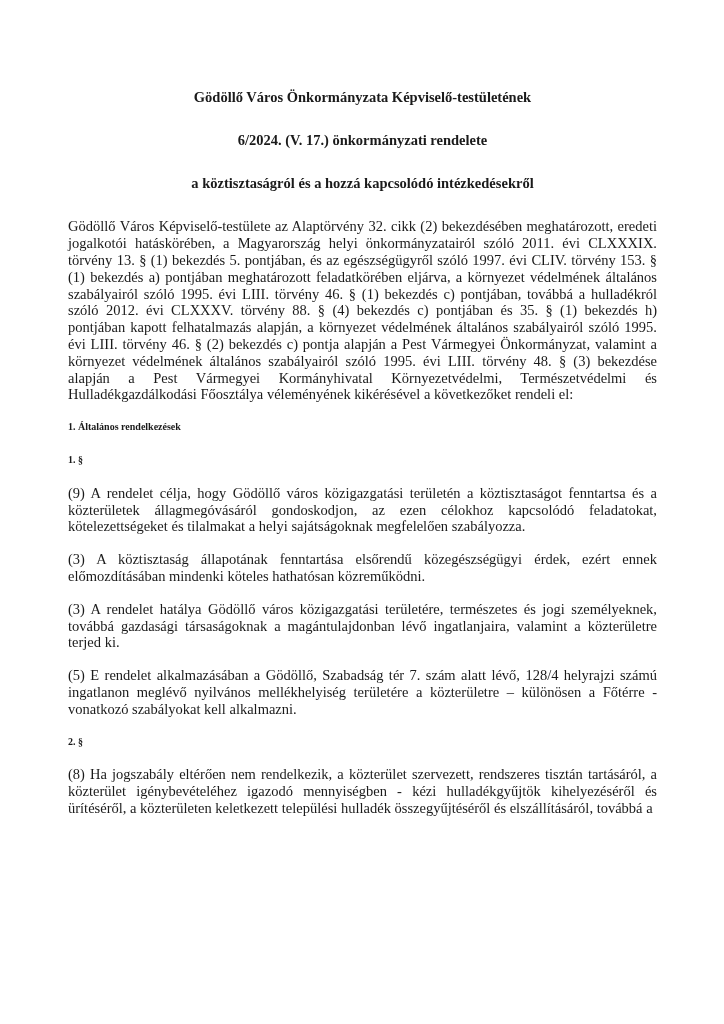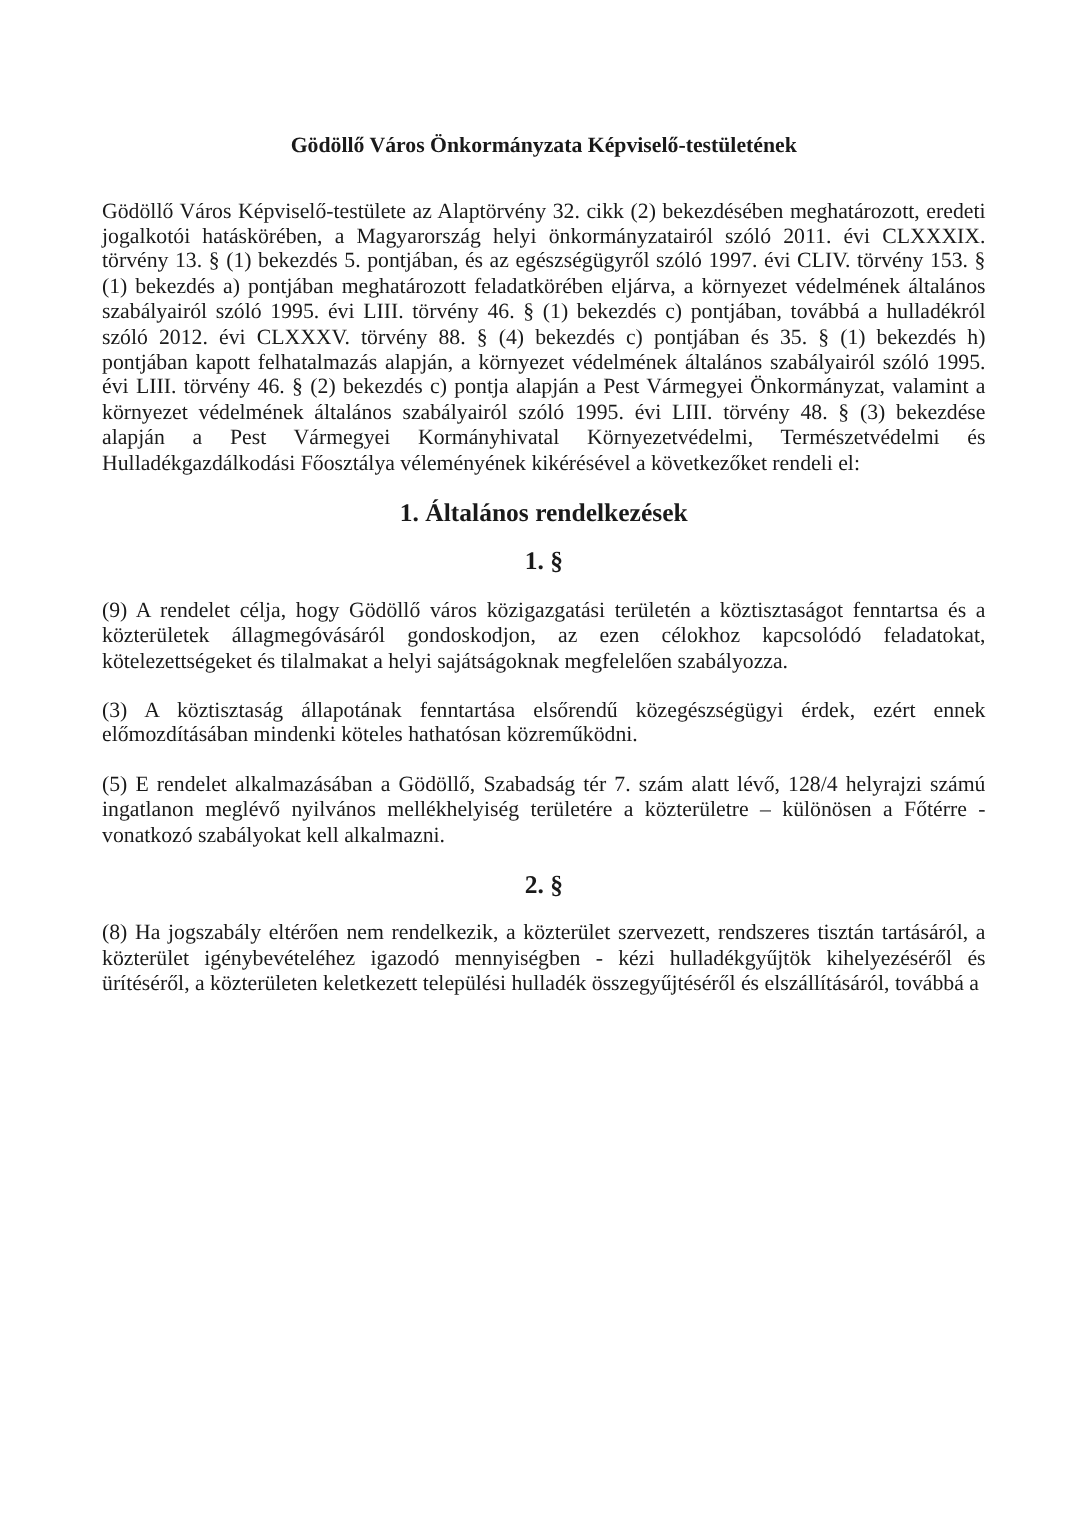--- a/index.html
+++ b/index.html
@@ -33,45 +33,47 @@
   .title-line:last-child {
     margin-bottom: 27px;
   }
   .body-par {
     margin: 0 0 16px 0;
     text-align: justify;
     font-family: Liberation Serif, serif;
   }
   .center-heading {
     margin: 0 0 16px 0;
-    text-align: center;
     font-weight: bold;
-    font-size: 17px;
+    font-size: 10px;
     line-height: 16.8px;
   }
 </style>
 </head>
 <body>
 
 <div class="page">
 
   <header>
     <p class="title-line">Gödöllő Város Önkormányzata Képviselő-testületének</p>
+    <p class="title-line">6/2024. (V. 17.) önkormányzati rendelete</p>
+    <p class="title-line">a köztisztaságról és a hozzá kapcsolódó intézkedésekről</p>
   </header>
 
   <p class="body-par">Gödöllő Város Képviselő-testülete az Alaptörvény 32. cikk (2) bekezdésében meghatározott, eredeti jogalkotói hatáskörében, a Magyarország helyi önkormányzatairól szóló 2011. évi CLXXXIX. törvény 13. § (1) bekezdés 5. pontjában, és az egészségügyről szóló 1997. évi CLIV. törvény 153. § (1) bekezdés a) pontjában meghatározott feladatkörében eljárva, a környezet védelmének általános szabályairól szóló 1995. évi LIII. törvény 46. § (1) bekezdés c) pontjában, továbbá a hulladékról szóló 2012. évi CLXXXV. törvény 88. § (4) bekezdés c) pontjában és 35. § (1) bekezdés h) pontjában kapott felhatalmazás alapján, a környezet védelmének általános szabályairól szóló 1995. évi LIII. törvény 46. § (2) bekezdés c) pontja alapján a Pest Vármegyei Önkormányzat, valamint a környezet védelmének általános szabályairól szóló 1995. évi LIII. törvény 48. § (3) bekezdése alapján a Pest Vármegyei Kormányhivatal Környezetvédelmi, Természetvédelmi és Hulladékgazdálkodási Főosztálya véleményének kikérésével a következőket rendeli el:</p>
 
   <h2 class="center-heading">1. Általános rendelkezések</h2>
 
   <h3 class="center-heading">1. §</h3>
 
   <p class="body-par">(9) A rendelet célja, hogy Gödöllő város közigazgatási területén a köztisztaságot fenntartsa és a közterületek állagmegóvásáról gondoskodjon, az ezen célokhoz kapcsolódó feladatokat, kötelezettségeket és tilalmakat a helyi sajátságoknak megfelelően szabályozza.</p>
 
   <p class="body-par">(3) A köztisztaság állapotának fenntartása elsőrendű közegészségügyi érdek, ezért ennek előmozdításában mindenki köteles hathatósan közreműködni.</p>
 
+  <p class="body-par">(3) A rendelet hatálya Gödöllő város közigazgatási területére, természetes és jogi személyeknek, továbbá gazdasági társaságoknak a magántulajdonban lévő ingatlanjaira, valamint a közterületre terjed ki.</p>
 
 
   <p class="body-par">(5) E rendelet alkalmazásában a Gödöllő, Szabadság tér 7. szám alatt lévő, 128/4 helyrajzi számú ingatlanon meglévő nyilvános mellékhelyiség területére a közterületre – különösen a Főtérre - vonatkozó szabályokat kell alkalmazni.</p>
 
 
   <h3 class="center-heading">2. §</h3>
 
   <p class="body-par">(8) Ha jogszabály eltérően nem rendelkezik, a közterület szervezett, rendszeres tisztán tartásáról, a közterület igénybevételéhez igazodó mennyiségben - kézi hulladékgyűjtök kihelyezéséről és ürítéséről, a közterületen keletkezett települési hulladék összegyűjtéséről és elszállításáról, továbbá a</p>
 
 </div>

